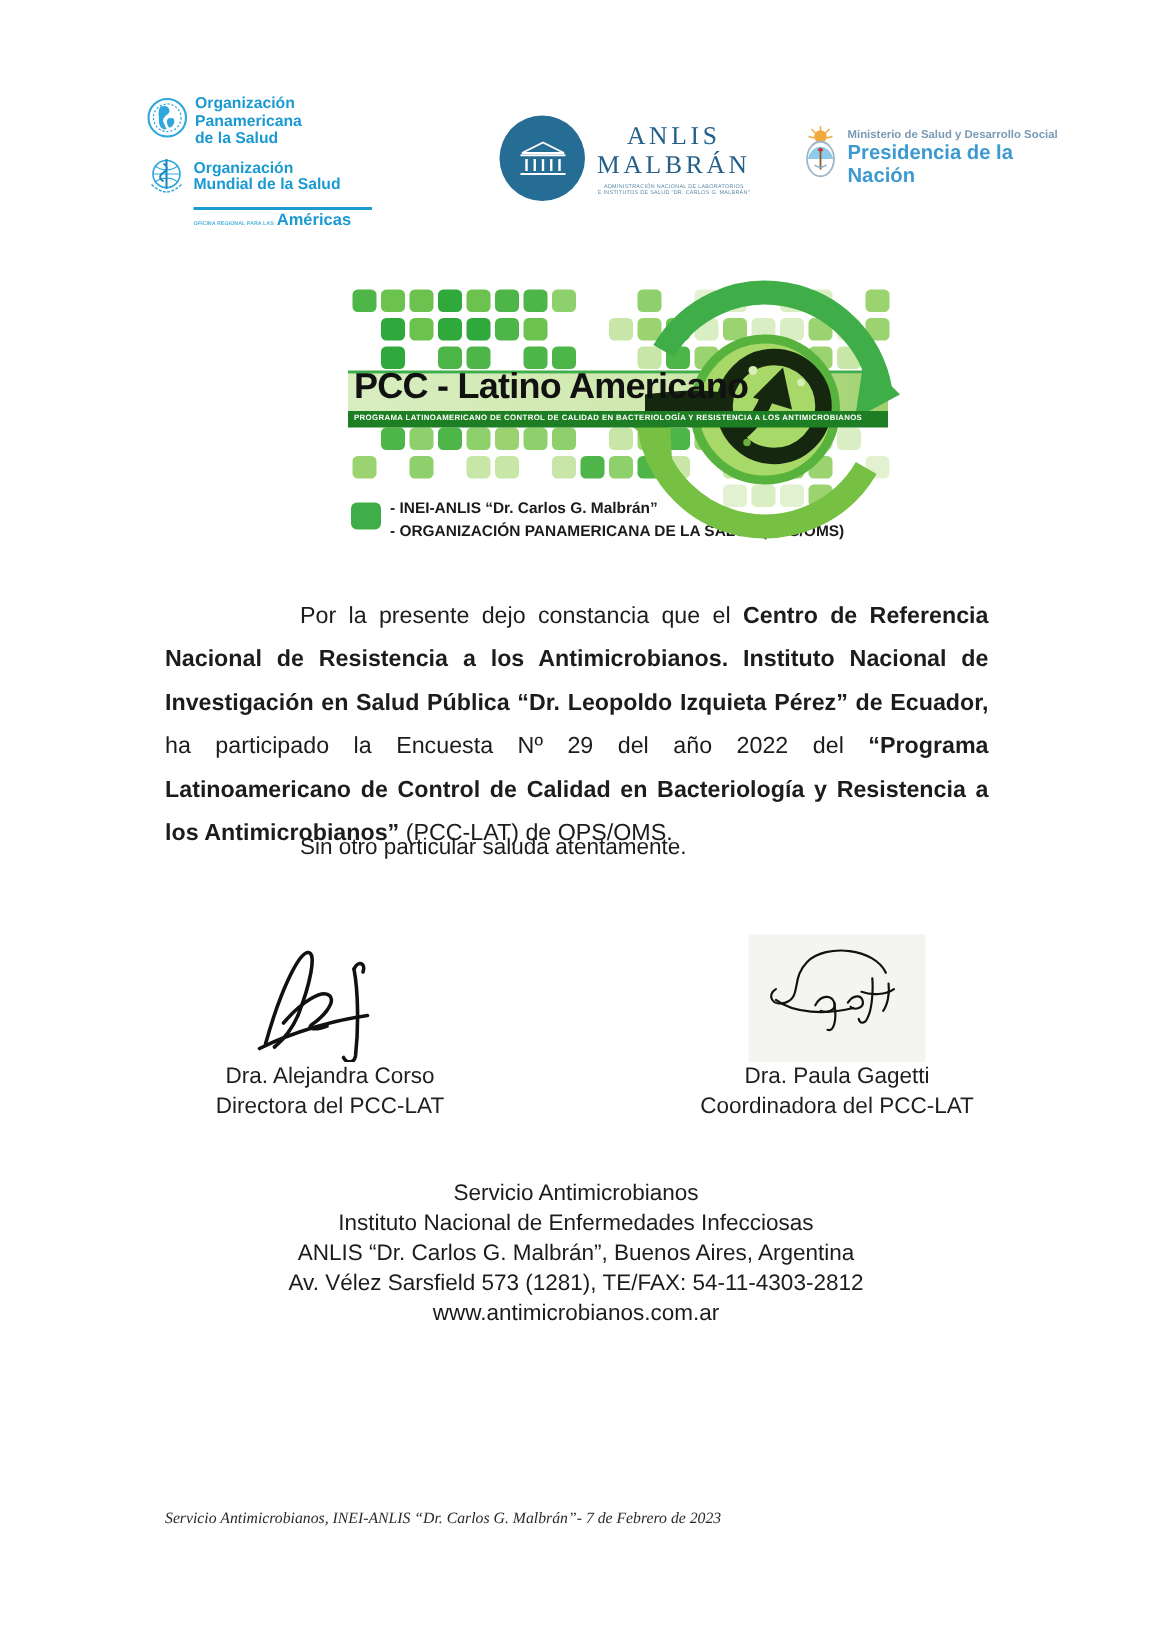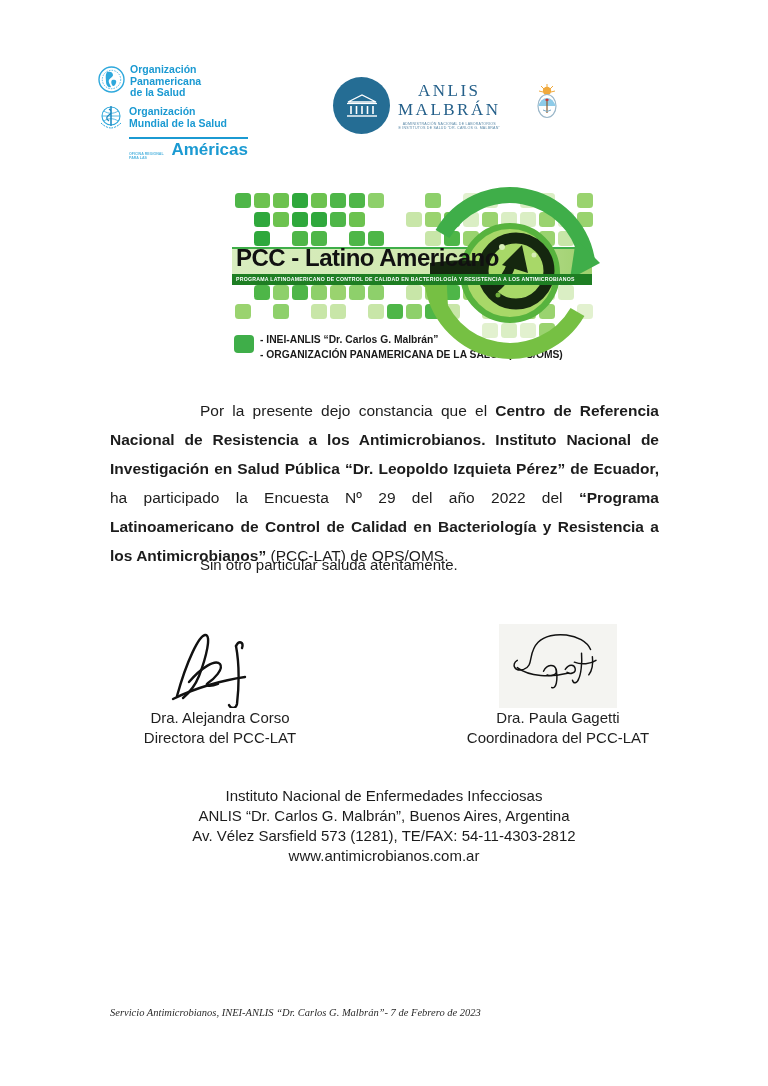--- a/index.html
+++ b/index.html
@@ -9,21 +9,21 @@
   }
   .abs{position:absolute;}
 
   
   .paho{left:98px;top:64px;width:150px;}
   .paho-row{display:flex;align-items:center;margin-bottom:4px;}
   .paho-txt{color:#1b9ad2;font-weight:bold;font-size:10.5px;line-height:11.5px;margin-left:5px;}
   .paho-region{border-top:2px solid #1b9ad2;margin-left:31px;padding-top:1px;
     color:#1b9ad2;display:flex;align-items:baseline;}
   .paho-region .tiny{font-size:3.6px;font-weight:bold;margin-right:2px;color:#58b7e0;}
-  .paho-region .big{font-size:17px;font-weight:bold;}
+  .paho-region .big{font-size:11px;font-weight:bold;}
 
   .anlis{left:333px;top:77px;width:150px;}
   .anlis-wrap{display:flex;align-items:center;text-align:center;}
   .anlis-circle{width:57px;height:57px;border-radius:50%;background:#256d94;
     display:flex;align-items:center;justify-content:center;flex-shrink:0;}
   .anlis-text{margin-left:8px;}
   .anlis-name{font-family:"Liberation Serif",serif;color:#25608a;font-size:17px;
     letter-spacing:2.5px;line-height:19px;}
   .anlis-sub{color:#5b89a8;font-size:3.6px;line-height:4.4px;margin-top:3px;letter-spacing:.2px;}
 
@@ -151,20 +151,24 @@
           <line x1="20" y1="7" x2="16" y2="8"></line>
         </g>
         <circle cx="12" cy="7" r="4.2" fill="#f0a93c"></circle>
         <ellipse cx="12" cy="22" rx="9" ry="11.5" fill="#ffffff" stroke="#9bb7c9" stroke-width="1.2"></ellipse>
         <path d="M3.4,22 a9,11.5 0 0 1 17.2,0 Z" fill="#8ecbe8"></path>
         <line x1="12" y1="15" x2="12" y2="29" stroke="#8a5a2a" stroke-width="1.2"></line>
         <path d="M10,16 q2,-3 4,0 q-2,2 -4,0" fill="#cc3333"></path>
         <path d="M8,26 q4,3 8,0" stroke="#7aa8c4" stroke-width="1" fill="none"></path>
       </svg>
     </span>
+    <div class="min-text">
+      <div class="min-line1">Ministerio de Salud y Desarrollo Social</div>
+      <div class="min-line2">Presidencia de la Nación</div>
+    </div>
   </div>
 </div>
 
 <div class="abs banner">
   <div id="mosaic">
       <div class="mosaic-cell" style="left: 3px; top: 0px; background: rgb(78, 182, 72);"></div>
       <div class="mosaic-cell" style="left: 22px; top: 0px; background: rgb(108, 194, 79);"></div>
       <div class="mosaic-cell" style="left: 41px; top: 0px; background: rgb(108, 194, 79);"></div>
       <div class="mosaic-cell" style="left: 60px; top: 0px; background: rgb(47, 168, 60);"></div>
       <div class="mosaic-cell" style="left: 79px; top: 0px; background: rgb(108, 194, 79);"></div>
@@ -302,19 +306,20 @@
           <path d="M98,34 C99,42 97,50 94,54"></path>
         </g>
       </svg>
     </div>
   </div>
   <div class="sig-name">Dra. Paula Gagetti</div>
   <div class="sig-title">Coordinadora del PCC-LAT</div>
 </div>
 
 <div class="abs footer-block">
+  <div>Servicio Antimicrobianos</div>
   <div>Instituto Nacional de Enfermedades Infecciosas</div>
   <div>ANLIS “Dr. Carlos G. Malbrán”, Buenos Aires, Argentina</div>
   <div>Av. Vélez Sarsfield 573 (1281), TE/FAX: 54-11-4303-2812</div>
   <div>www.antimicrobianos.com.ar</div>
 </div>
 
 <div class="abs bottom-note">Servicio Antimicrobianos, INEI-ANLIS “Dr. Carlos G. Malbrán”-  7 de Febrero de 2023</div>
 
 </body></html>

